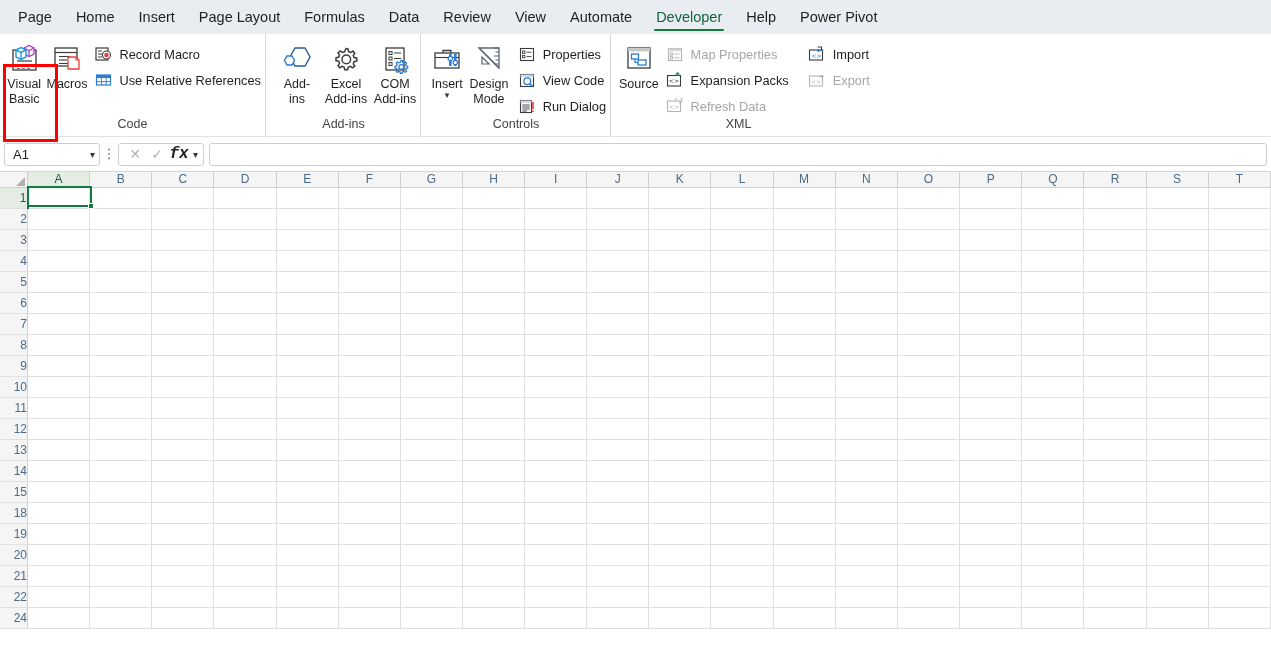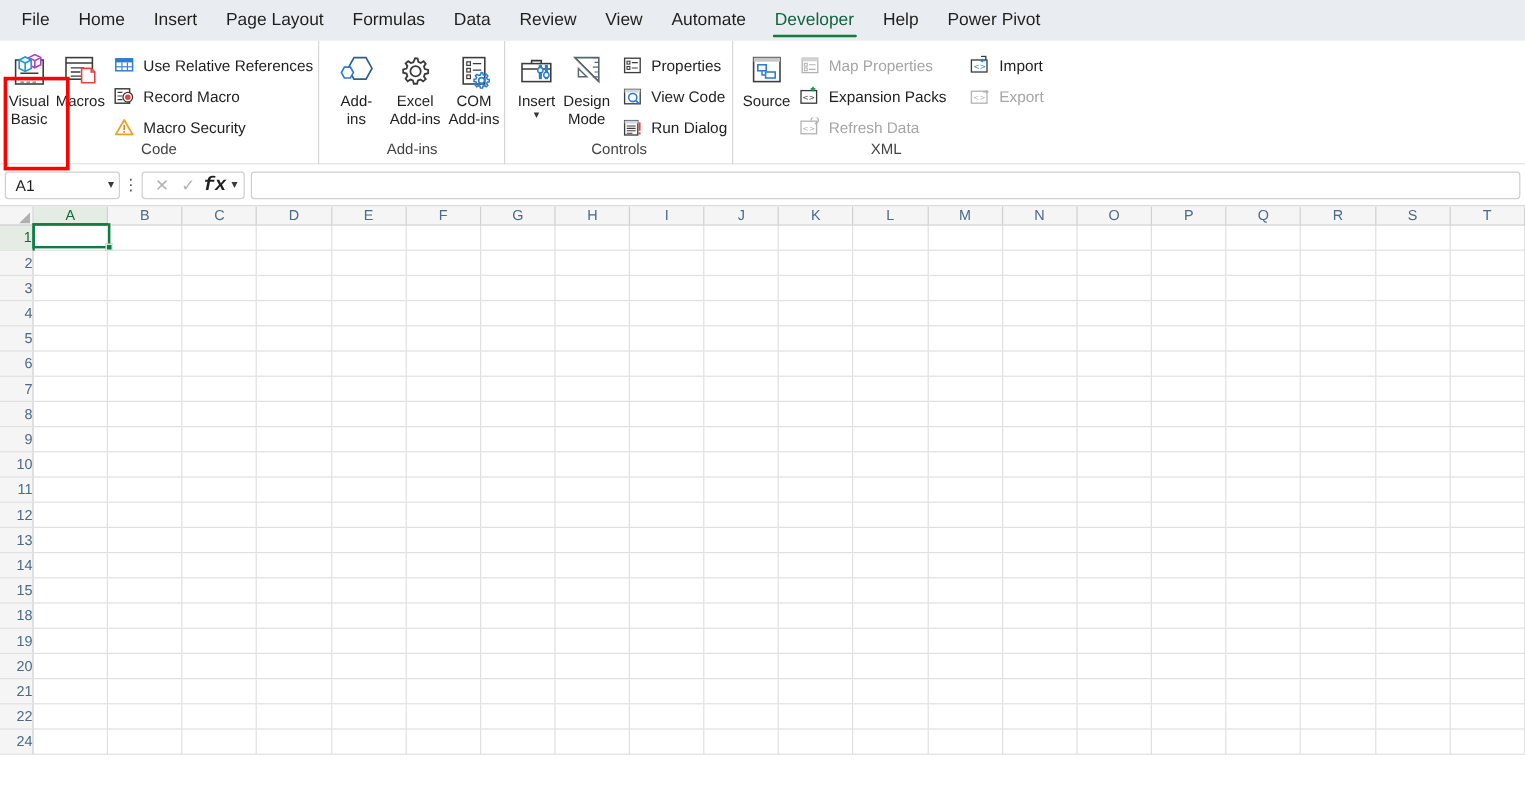--- a/index.html
+++ b/index.html
@@ -241,21 +241,21 @@
     background: #107c41;
     border: 1px solid #ffffff;
     z-index: 6;
     pointer-events: none;
   }
 </style>
 </head>
 <body>
 
 <div id="tab-strip">
-    <div class="ribbon-tab">File</div>
+    <div class="ribbon-tab">Page</div>
     <div class="ribbon-tab">Home</div>
     <div class="ribbon-tab">Insert</div>
     <div class="ribbon-tab">Page Layout</div>
     <div class="ribbon-tab">Formulas</div>
     <div class="ribbon-tab">Data</div>
     <div class="ribbon-tab">Review</div>
     <div class="ribbon-tab">View</div>
     <div class="ribbon-tab">Automate</div>
     <div class="ribbon-tab active">Developer</div>
     <div class="ribbon-tab">Help</div>
@@ -299,51 +299,41 @@
             <path d="M25 13 L25 16 L28 16" fill="none" stroke="#e8403a" stroke-width="1.2"></path>
           </svg>
         </span>
         <span class="lbl">Macros</span>
       </div>
 
       <div class="small-col" style="margin-left:4px;">
         <div class="small-btn">
           <span class="ico">
             <svg width="17" height="16" viewBox="0 0 17 16">
-              <rect x="1.5" y="3" width="14" height="10" fill="#ffffff" stroke="#2b7cd3" stroke-width="1.2"></rect>
-              <rect x="1.5" y="3" width="14" height="3" fill="#2b7cd3"></rect>
-              <rect x="6.2" y="6" width="0.9" height="7" fill="#2b7cd3"></rect>
-              <rect x="10.7" y="6" width="0.9" height="7" fill="#2b7cd3"></rect>
-              <rect x="1.5" y="9.2" width="14" height="0.9" fill="#2b7cd3"></rect>
-            </svg>
-          </span>
-          <span>Use Relative References</span>
-        </div>
-        <div class="small-btn">
-          <span class="ico">
-            <svg width="17" height="16" viewBox="0 0 17 16">
               <rect x="1" y="2" width="12" height="12" fill="#ffffff" stroke="#3b3b3b" stroke-width="1.2"></rect>
               <line x1="3" y1="5" x2="7" y2="5" stroke="#3b3b3b" stroke-width="1"></line>
               <line x1="3" y1="8" x2="7" y2="8" stroke="#3b3b3b" stroke-width="1"></line>
               <line x1="3" y1="11" x2="7" y2="11" stroke="#3b3b3b" stroke-width="1"></line>
               <circle cx="11.5" cy="9" r="4" fill="#ffffff" stroke="#3b3b3b" stroke-width="1.1"></circle>
               <circle cx="11.5" cy="9" r="2.3" fill="#e8403a"></circle>
             </svg>
           </span>
           <span>Record Macro</span>
         </div>
         <div class="small-btn">
           <span class="ico">
             <svg width="17" height="16" viewBox="0 0 17 16">
-              <path d="M8.5 2 L15.5 14 L1.5 14 Z" fill="#ffffff" stroke="#f0a02a" stroke-width="1.5" stroke-linejoin="round"></path>
-              <rect x="7.8" y="6.3" width="1.4" height="4" fill="#d98a15"></rect>
-              <rect x="7.8" y="11.2" width="1.4" height="1.4" fill="#d98a15"></rect>
+              <rect x="1.5" y="3" width="14" height="10" fill="#ffffff" stroke="#2b7cd3" stroke-width="1.2"></rect>
+              <rect x="1.5" y="3" width="14" height="3" fill="#2b7cd3"></rect>
+              <rect x="6.2" y="6" width="0.9" height="7" fill="#2b7cd3"></rect>
+              <rect x="10.7" y="6" width="0.9" height="7" fill="#2b7cd3"></rect>
+              <rect x="1.5" y="9.2" width="14" height="0.9" fill="#2b7cd3"></rect>
             </svg>
           </span>
-          <span>Macro Security</span>
+          <span>Use Relative References</span>
         </div>
       </div>
     </div>
     <div class="group-label" style="width:265px;">Code</div>
   </div>
 
   <div class="ribbon-group" style="width:155px;">
     <div class="group-body" style="padding-left:6px;">
       <div class="big-btn">
         <span class="ico">

